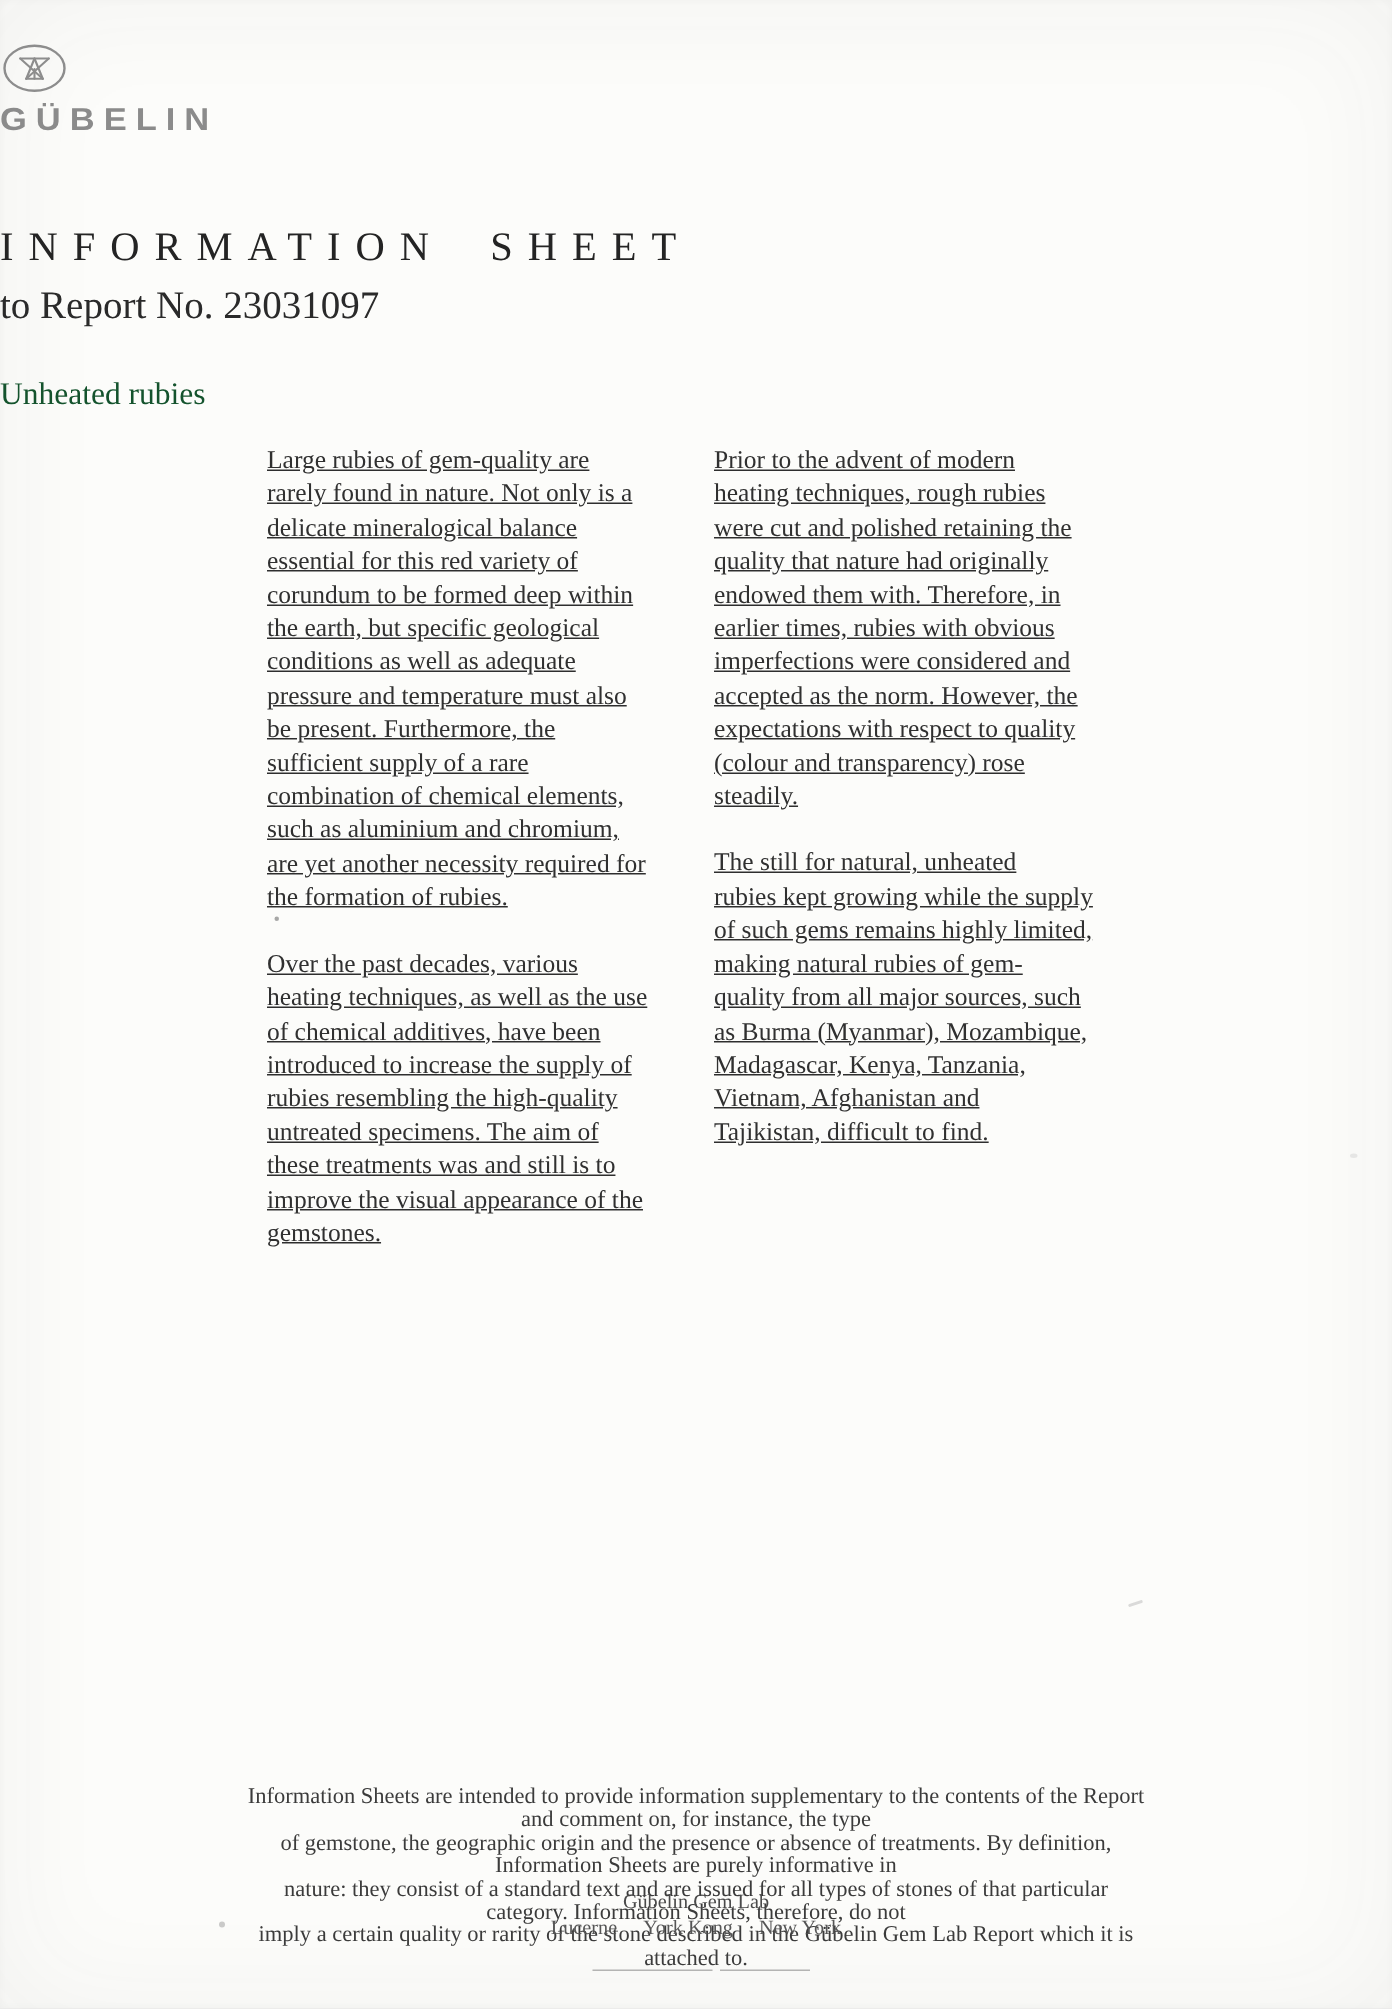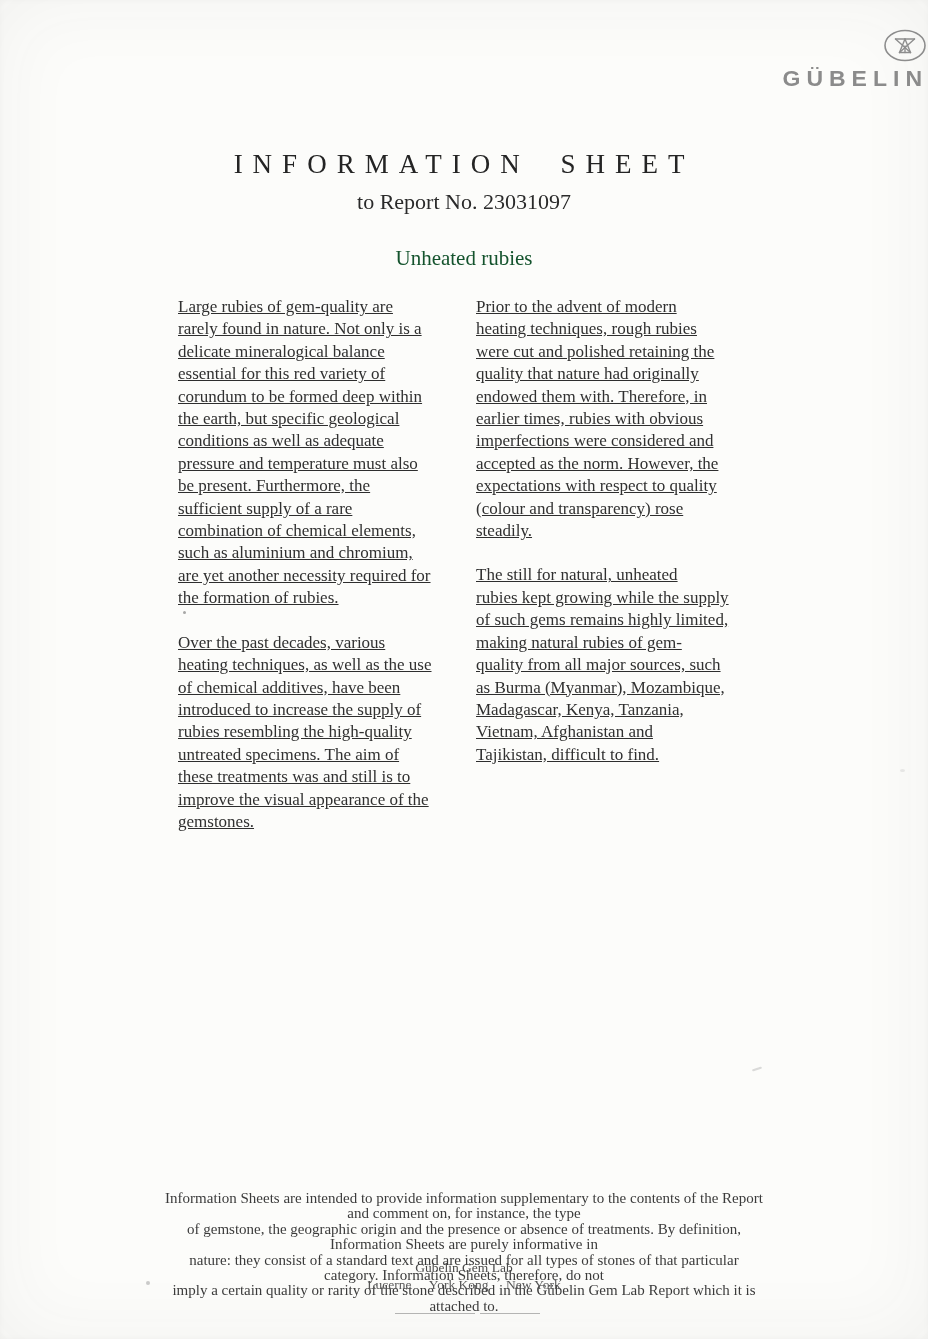--- a/index.html
+++ b/index.html
@@ -9,42 +9,42 @@
     margin:0 auto;
     background:#fcfcfa;
     box-shadow:inset 0 0 80px rgba(60,60,55,0.05), inset 0 0 6px rgba(0,0,0,0.03);
     overflow:hidden;
     font-family:"Liberation Serif", serif;
     color:#2e2e2e;
   }
   
   .logo{
     position:absolute;top:27px;left:0;width:100%;
-    display:flex;flex-direction:column;align-items:flex-end;
+    display:flex;flex-direction:column;align-items:flex-start;
   }
   .emblem{display:block;}
   .wordmark{
     margin-top:1px;
     font-family:"Liberation Sans", sans-serif;
     font-size:23px;font-weight:700;
     letter-spacing:6px;
     color:#8b8b8b;
     transform:scaleY(0.92);
   }
   
-  .titles{position:absolute;top:149px;left:0;width:100%;text-align:center;}
+  .titles{position:absolute;top:149px;left:0;width:100%;text-align:left;}
   .doc-title{
     margin:0;
     font-size:27px;font-weight:400;
     letter-spacing:10px;word-spacing:14px;
     color:#242424;
   }
   .subtitle{
     margin-top:9px;
-    font-size:22px;color:#2a2a2a;
+    font-size:26px;color:#2a2a2a;
   }
   .heading{
     margin:31px 0 0 0;
     font-size:21px;font-weight:400;color:#14532d;
   }
   
   .body-cols{
     position:absolute;top:296px;left:178px;width:582px;
     display:flex;gap:14px;
   }

